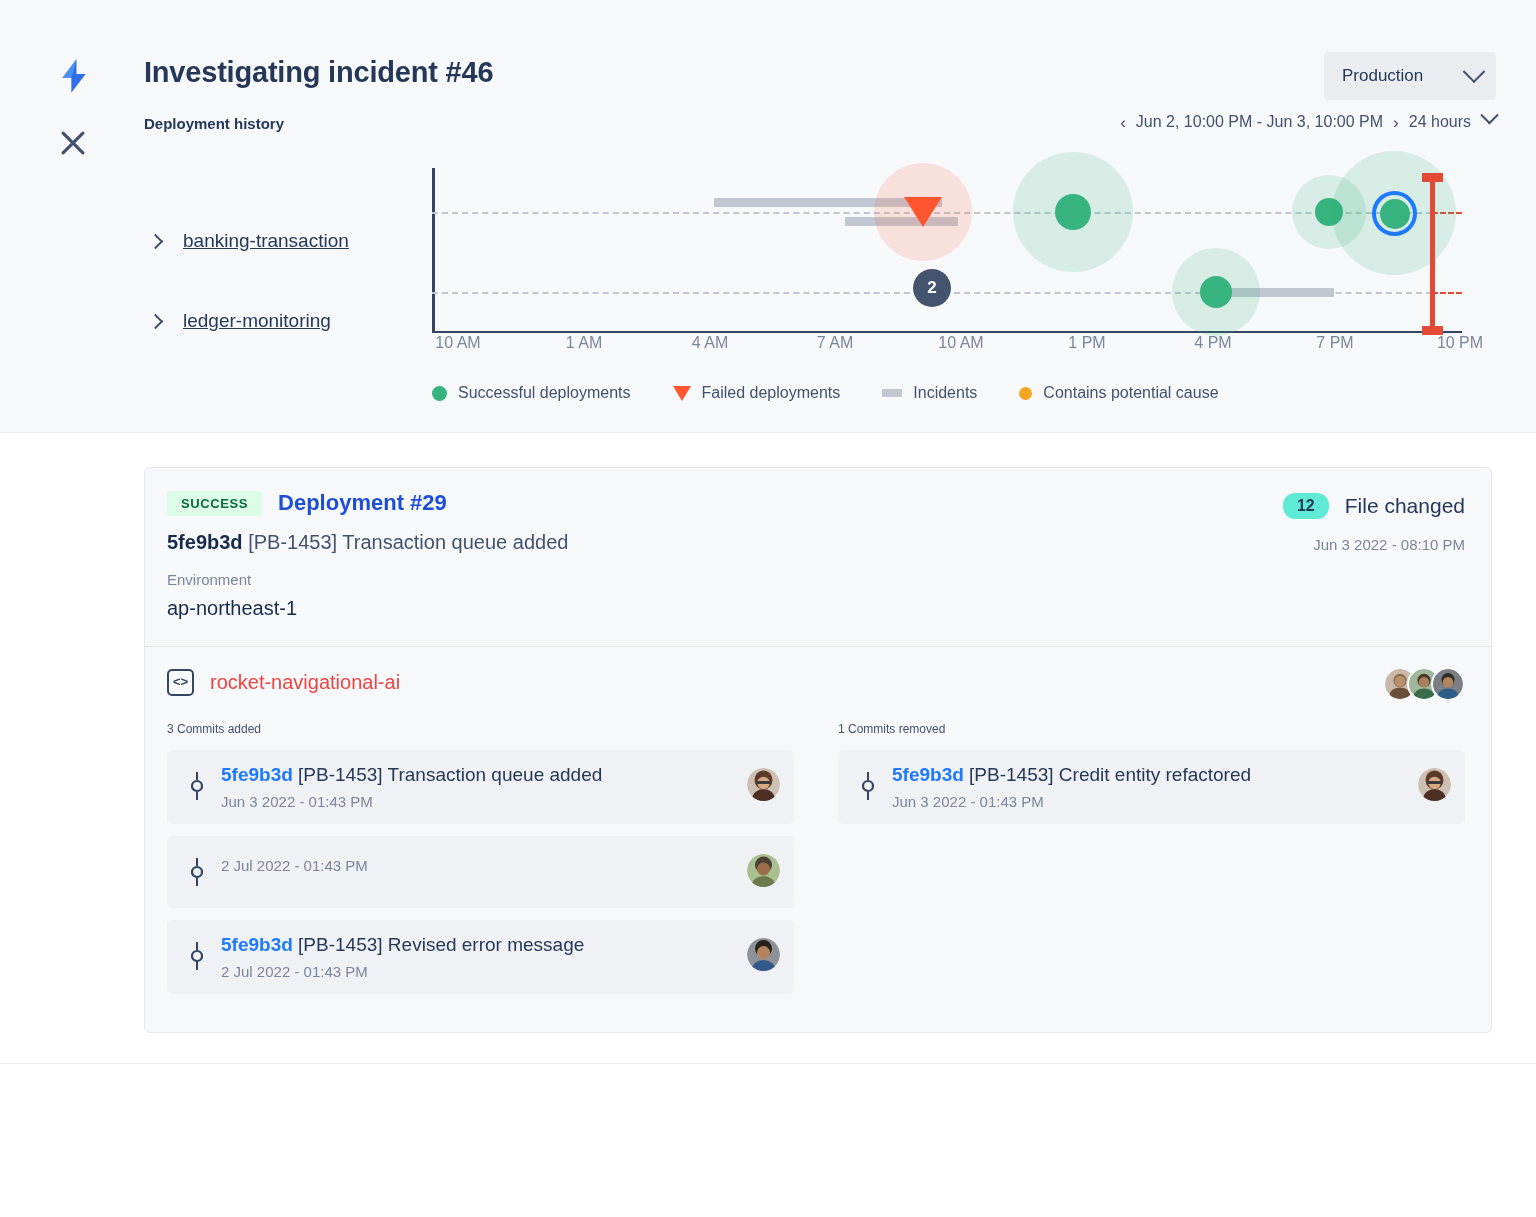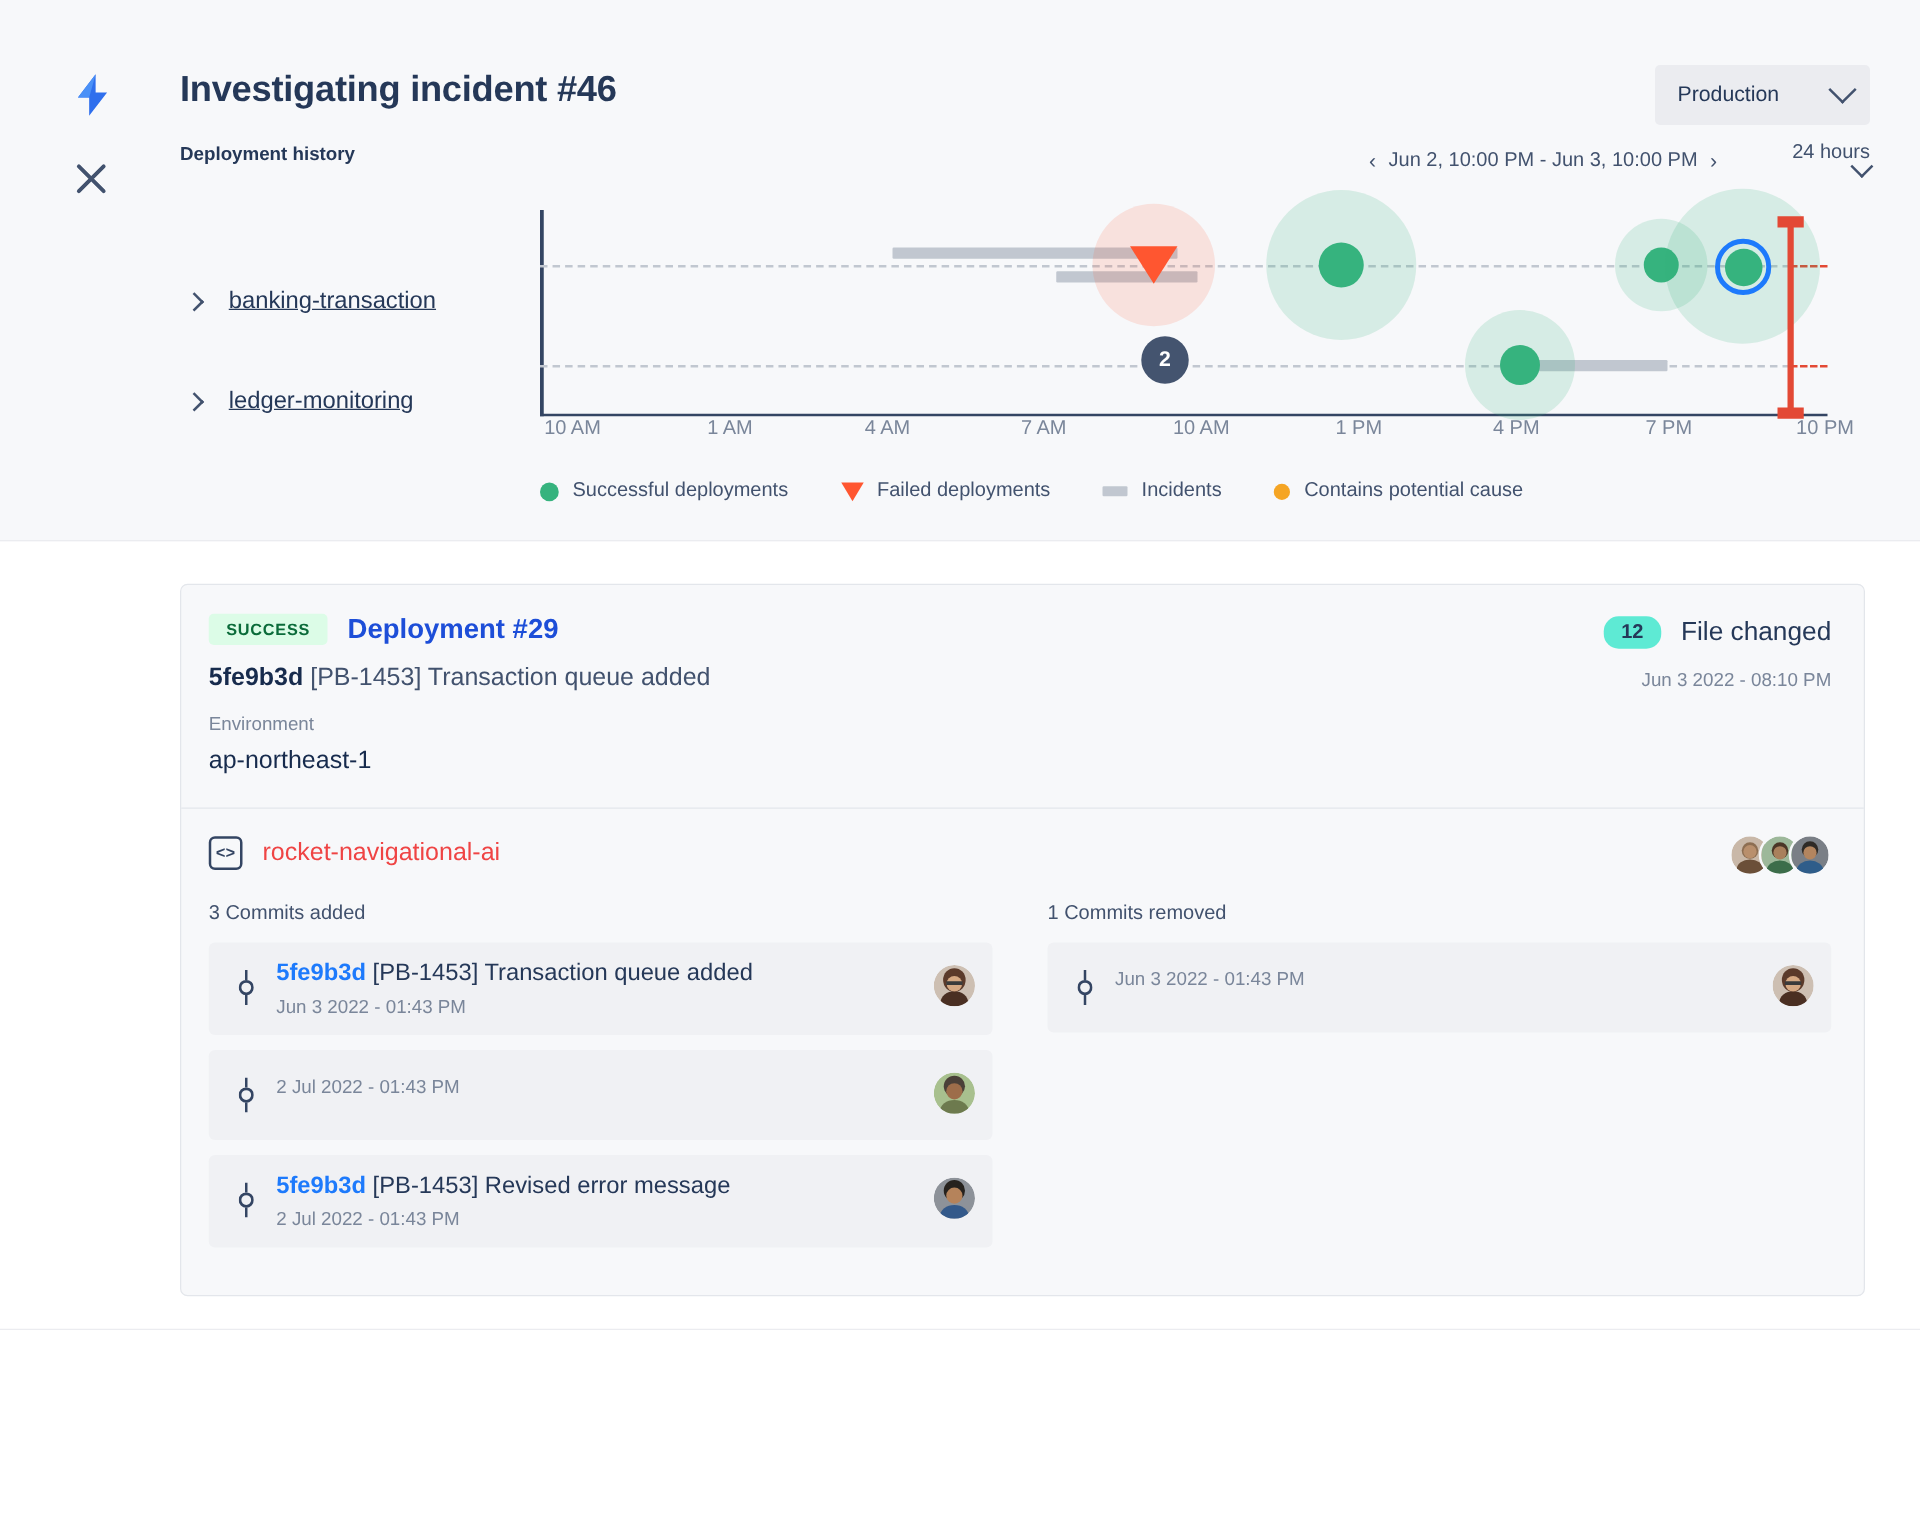--- a/index.html
+++ b/index.html
@@ -45,21 +45,21 @@
     transform: rotate(45deg) translate(-3px,-3px); margin-left: 14px;
   }
 
   .range-bar {
     position: absolute; right: 40px; top: 113px;
     display: flex; align-items: center; gap: 0;
     font-size: 16px; color: #42526e;
   }
   .range-arrow { padding: 0 10px; cursor: pointer; font-size: 17px; color: #42526e; line-height: 1; }
   .range-text { white-space: nowrap; font-size: 16px; color: #42526e; }
-  .gran-select { display: flex; align-items: flex-end; margin-left: 50px; cursor: pointer; flex-direction: column; }
+  .gran-select { display: flex; align-items: flex-start; cursor: pointer; }
   .gran-select .lbl { font-size: 16px; color: #42526e; }
   .chev-sm { width: 13px; height: 13px; border-right: 2.4px solid #42526e; border-bottom: 2.4px solid #42526e;
              transform: rotate(45deg) translate(-3px,-3px); margin-left: 12px; }
 
   
   .svc { position: absolute; left: 150px; display: flex; align-items: center; cursor: pointer; }
   .svc .arrow {
     width: 11px; height: 11px; border-right: 2.6px solid #42526e; border-top: 2.6px solid #42526e;
     transform: rotate(45deg); margin-right: 22px;
   }
@@ -147,21 +147,21 @@
     font-family: "Liberation Mono", monospace;
   }
   .repo-nm { font-size: 20px; color: #ef4444; }
 
   .avatars { position: absolute; right: 26px; top: 20px; display: flex; }
   .av { width: 34px; height: 34px; border-radius: 50%; border: 2px solid #f7f8fa; margin-left: -10px; overflow: hidden; }
   .av:first-child { margin-left: 0; }
 
   .cols { display: flex; margin-top: 26px; gap: 44px; }
   .col { flex: 1; }
-  .col-hdr { font-size: 16px; color: #42526e; margin-bottom: 14px; }
+  .col-hdr { font-size: 12px; color: #42526e; margin-bottom: 14px; }
   .ci {
     position: relative; background: #f0f1f4; border-radius: 5px;
     padding: 14px 56px 14px 54px; margin-bottom: 12px; min-height: 72px;
   }
   .ci-icon { position: absolute; left: 24px; top: 22px; width: 12px; height: 28px; }
   .ci-title { font-size: 19px; color: #253858; }
   .ci-title .sha { color: #1d7afc; font-weight: 700; }
   .ci-date { margin-top: 7px; font-size: 15px; color: #7a869a; }
   .ci-av { position: absolute; right: 14px; top: 18px; width: 33px; height: 33px; border-radius: 50%; overflow: hidden; }
 
@@ -410,20 +410,24 @@
         </div>
 
         <div class="col">
           <div class="col-hdr">1 Commits removed</div>
 
           <div class="ci">
             <svg class="ci-icon" viewBox="0 0 12 28">
               <path d="M6 0 V8 M6 20 V28" stroke="#344563" stroke-width="2"></path>
               <circle cx="6" cy="14" r="5" fill="none" stroke="#344563" stroke-width="2.2"></circle>
             </svg>
+            <div class="ci-title">
+              <span class="sha">5fe9b3d</span>
+              <span>[PB-1453] Credit entity refactored</span>
+            </div>
             <div class="ci-date">Jun 3 2022 - 01:43 PM</div>
             <span class="ci-av">
               <svg viewBox="0 0 33 33">
                   <circle cx="16.5" cy="16.5" r="16.5" fill="#cdbfb2"></circle>
                   <ellipse cx="16.5" cy="12" rx="9" ry="9.5" fill="#5b3a2a"></ellipse>
                   <ellipse cx="16.5" cy="30" rx="11" ry="9" fill="#4a2f22"></ellipse>
                   <circle cx="16.5" cy="15" r="6.2" fill="#d6a983"></circle>
                   <rect x="10" y="13" width="13" height="3" fill="#3b3b3b"></rect>
                 </svg>
             </span>

